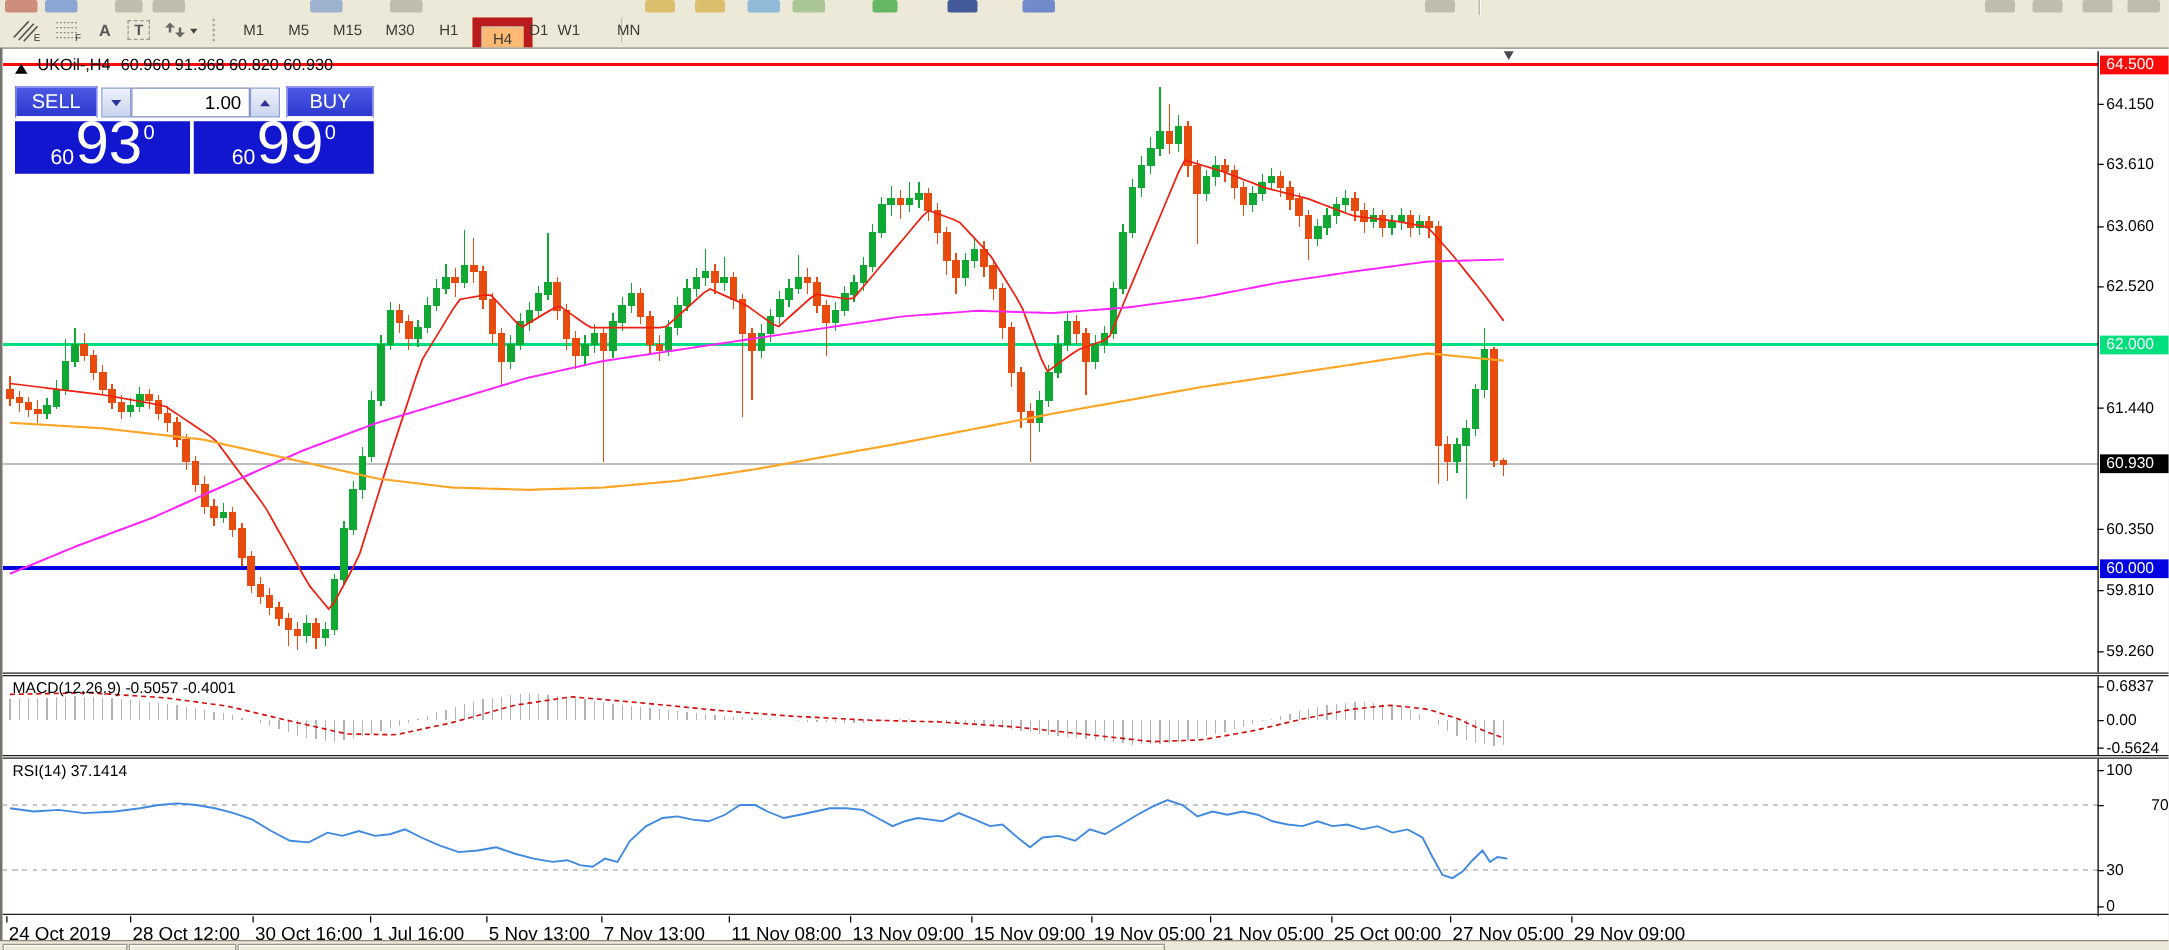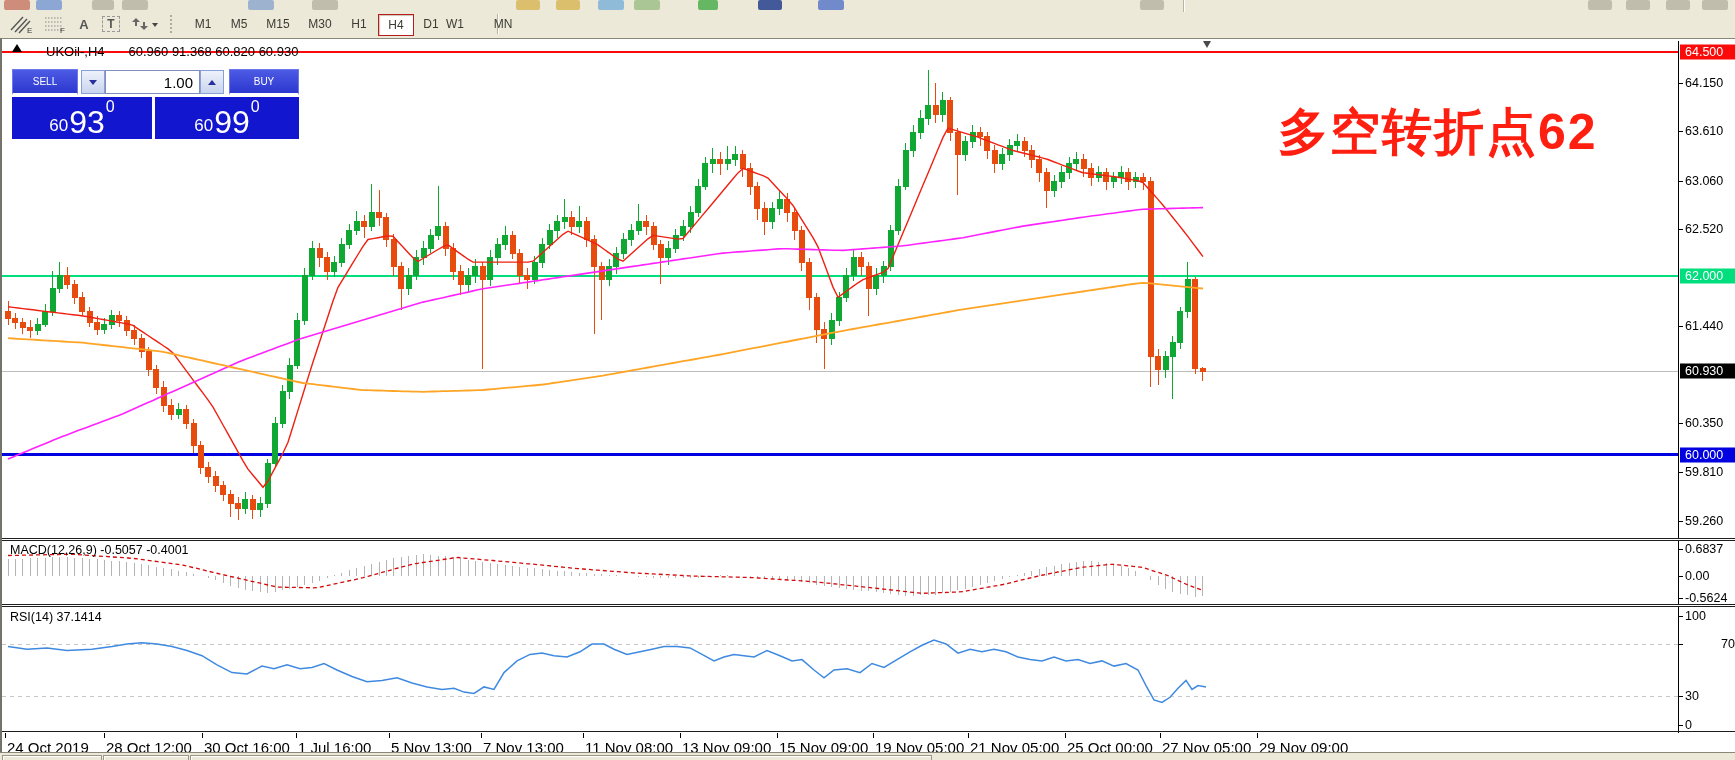--- a/index.html
+++ b/index.html
@@ -4,50 +4,50 @@
 <style>
   html,body{margin:0;padding:0;background:#d4d0c8;font-family:"Liberation Sans",sans-serif;}
   #screen{position:relative;width:1735px;height:760px;background:#ffffff;overflow:hidden;}
   
   #top-strip{position:absolute;left:0;top:0;width:1735px;height:12px;background:#ece9d8;overflow:hidden;}
   .icon-stub{position:absolute;top:0;height:10px;border-radius:2px;opacity:.85;}
   #toolbar{position:absolute;left:0;top:12px;width:1735px;height:26px;background:#ece9d8;border-bottom:1px solid #aca899;}
   .tool-btn{position:absolute;top:1px;height:22px;display:flex;align-items:center;justify-content:center;color:#333;font-size:13px;}
   .tf-btn{position:absolute;top:2px;height:20px;display:flex;align-items:center;justify-content:center;
           font-size:12px;color:#3b3b33;cursor:default;}
-  .tf-btn.active{background:#ffffff;border:1px solid #b91c1c;box-shadow:inset 1px 1px 1px #c9c6b4;}
+  .tf-btn.active{background:#fdba74;border:7px solid #b91c1c;box-shadow:inset 1px 1px 1px #c9c6b4;}
   .v-sep{position:absolute;top:2px;width:1px;height:20px;background:#b8b4a2;border-right:1px solid #fff;}
   .grip{position:absolute;top:3px;width:3px;height:18px;border-left:2px dotted #b0ac9a;}
   
   #chart-area{position:absolute;left:0;top:38px;width:1735px;height:714px;background:#fff;border-top:1px solid #8a887a;border-left:2px solid #75726a;}
   #plot{position:absolute;left:0;top:0;}
   .divider{position:absolute;left:0;width:1735px;background:#fff;border-top:1px solid #1e1e1e;border-bottom:1px solid #1e1e1e;}
   #axis-line{position:absolute;top:2px;width:1px;height:692px;background:#000;}
   .ax-tick{position:absolute;width:5px;height:1px;background:#000;}
   .ax-label{position:absolute;font-size:12.5px;color:#000;white-space:nowrap;transform:translateY(-50%);}
   .ax-box{position:absolute;height:15px;line-height:15px;color:#fff;font-size:12.5px;padding-left:5px;width:54px;transform:translateY(-50%);}
   .time-label{position:absolute;top:700px;font-size:15px;color:#000;white-space:nowrap;}
   .time-tick{position:absolute;top:694px;width:1px;height:5px;background:#000;}
   .ind-label{position:absolute;left:8px;font-size:12.5px;color:#000;white-space:nowrap;}
   
-  #chart-title{position:absolute;left:10px;top:5px;font-size:13px;color:#000;display:flex;align-items:flex-start;gap:24px;}
+  #chart-title{position:absolute;left:10px;top:5px;font-size:13px;color:#000;display:flex;align-items:flex-end;gap:8px;}
   #collapse-tri{width:0;height:0;border-left:5px solid transparent;border-right:5px solid transparent;border-bottom:8px solid #000;display:inline-block;}
   
   #trade-panel{position:absolute;left:10px;top:30px;width:287px;height:70px;}
   .tp-btn{position:absolute;top:0;height:26px;background:linear-gradient(#4d5ae4,#2c38cf);border:1px solid #6b79ec;border-bottom:2px solid #fff;
-          color:#fff;font-size:10px;display:flex;align-items:center;justify-content:center;box-sizing:border-box;}
+          color:#fff;font-size:16px;display:flex;align-items:center;justify-content:center;box-sizing:border-box;}
   .spin-btn{position:absolute;top:1px;height:24px;width:24px;background:linear-gradient(#eef2fb,#c9d4ee);border:1px solid #8aa0d4;box-sizing:border-box;
             display:flex;align-items:center;justify-content:center;}
   .tri-down{width:0;height:0;border-left:4px solid transparent;border-right:4px solid transparent;border-top:5px solid #28309a;}
   .tri-up{width:0;height:0;border-left:4px solid transparent;border-right:4px solid transparent;border-bottom:5px solid #28309a;}
   #vol-input{position:absolute;left:93px;top:1px;width:95px;height:24px;border:1px solid #7f8fc0;box-sizing:border-box;
              font-size:15px;text-align:right;padding-right:6px;color:#000;font-family:"Liberation Sans",sans-serif;}
   .price-box{position:absolute;top:28px;height:42px;background:#1316cf;color:#fff;display:flex;align-items:flex-end;justify-content:center;padding-bottom:2px;box-sizing:border-box;}
   .pb-small{font-size:17px;line-height:1;margin-bottom:3px;}
-  .pb-big{font-size:32px;line-height:.92;font-weight:400;margin:0 1px;}
+  .pb-big{font-size:48px;line-height:.92;font-weight:400;margin:0 1px;}
   .pb-sup{font-size:16px;line-height:1;align-self:flex-start;margin-top:2px;}
   
   #annotation{position:absolute;left:1276px;top:60px;font-size:50px;font-weight:600;white-space:nowrap;letter-spacing:2px;}
   
   #bottom-strip{position:absolute;left:0;top:752px;width:1735px;height:8px;background:#ece9d8;border-top:1px solid #8a887a;}
   .bs-cell{position:absolute;top:2px;height:12px;background:#ece9d8;border:1px solid #9a978a;box-shadow:inset 1px 1px 0 #fff;}
 </style>
 </head>
 <body>
 
@@ -649,21 +649,20 @@
         <span class="pb-big">93</span>
         <span class="pb-sup">0</span>
       </div>
       <div class="price-box" style="left:143px;width:144px;">
         <span class="pb-small">60</span>
         <span class="pb-big">99</span>
         <span class="pb-sup">0</span>
       </div>
     </div>
 
-    <div id="annotation" style="color: rgb(255, 31, 16);">多空转折点62</div>
 
     <div class="ind-label" style="top:504px;">MACD(12,26,9) -0.5057 -0.4001</div>
     <div class="ind-label" style="top:571px;">RSI(14) 37.1414</div>
 
     <div id="axis-labels">
         <div class="ax-label" style="left: 1683px; top: 44.075px;">64.150</div>
         <div class="ax-tick" style="left: 1676px; top: 44.075px;"></div>
         <div class="ax-label" style="left: 1683px; top: 92.405px;">63.610</div>
         <div class="ax-tick" style="left: 1676px; top: 92.405px;"></div>
         <div class="ax-label" style="left: 1683px; top: 141.63px;">63.060</div>

